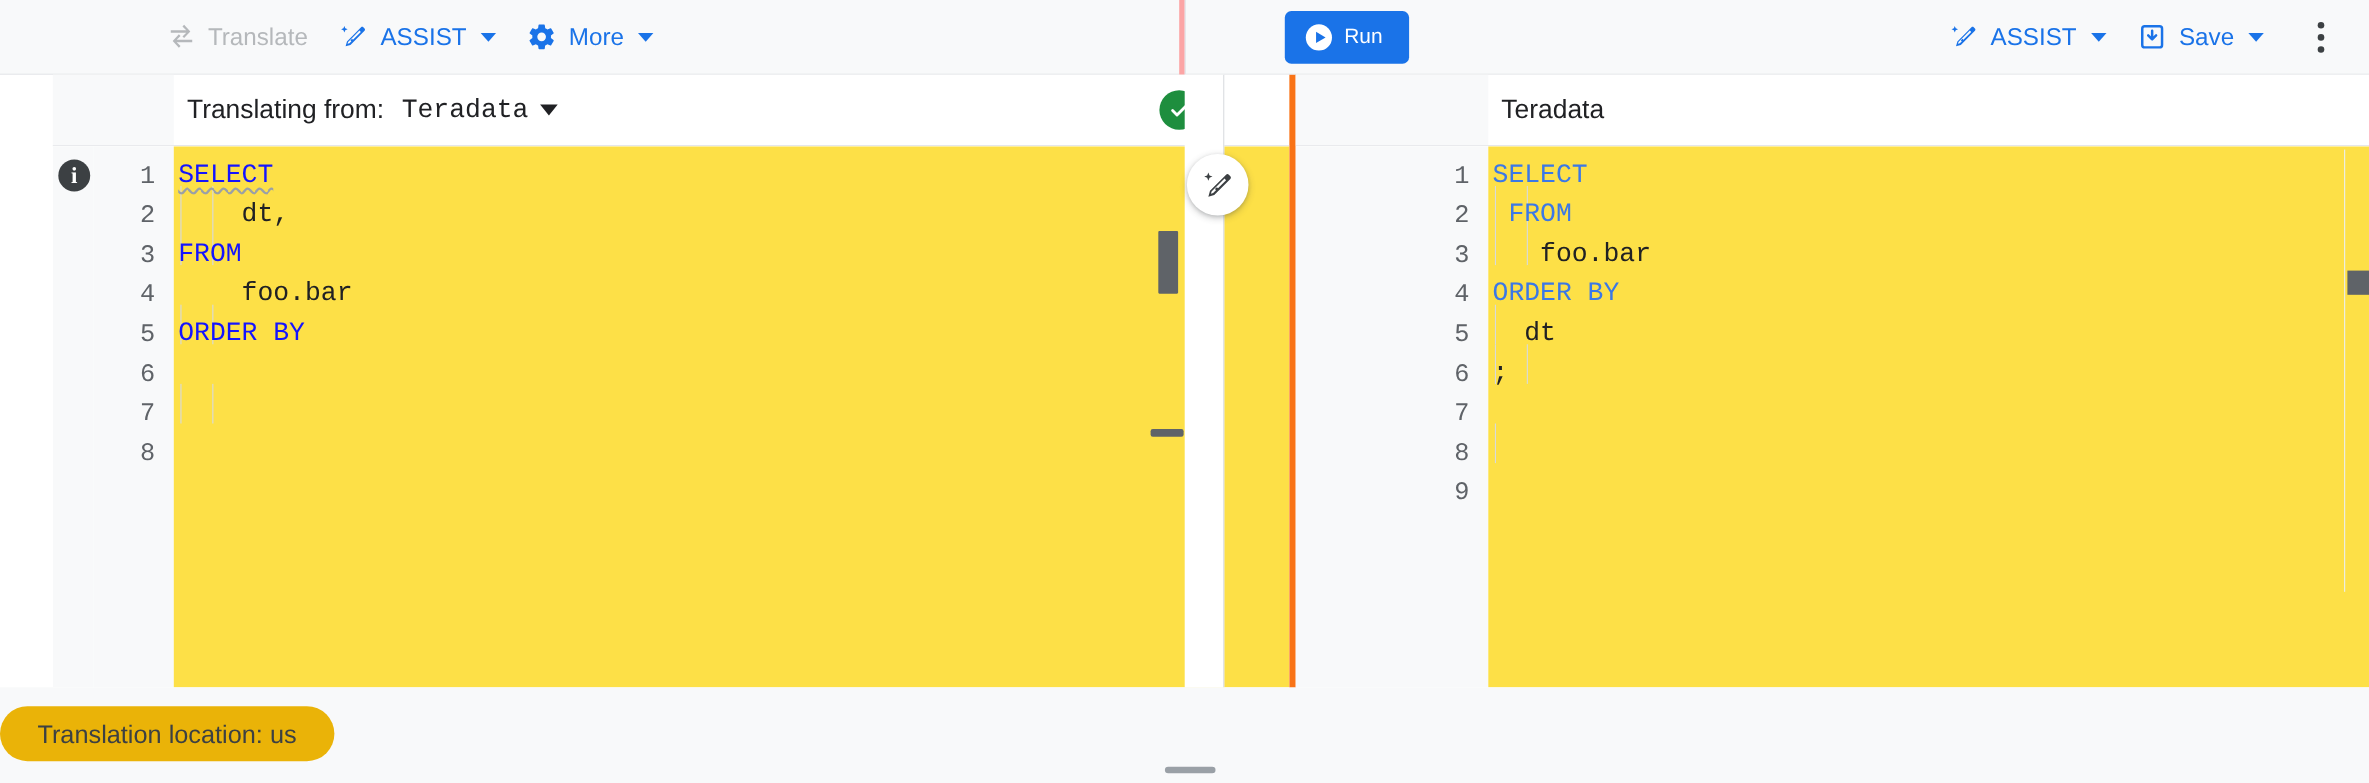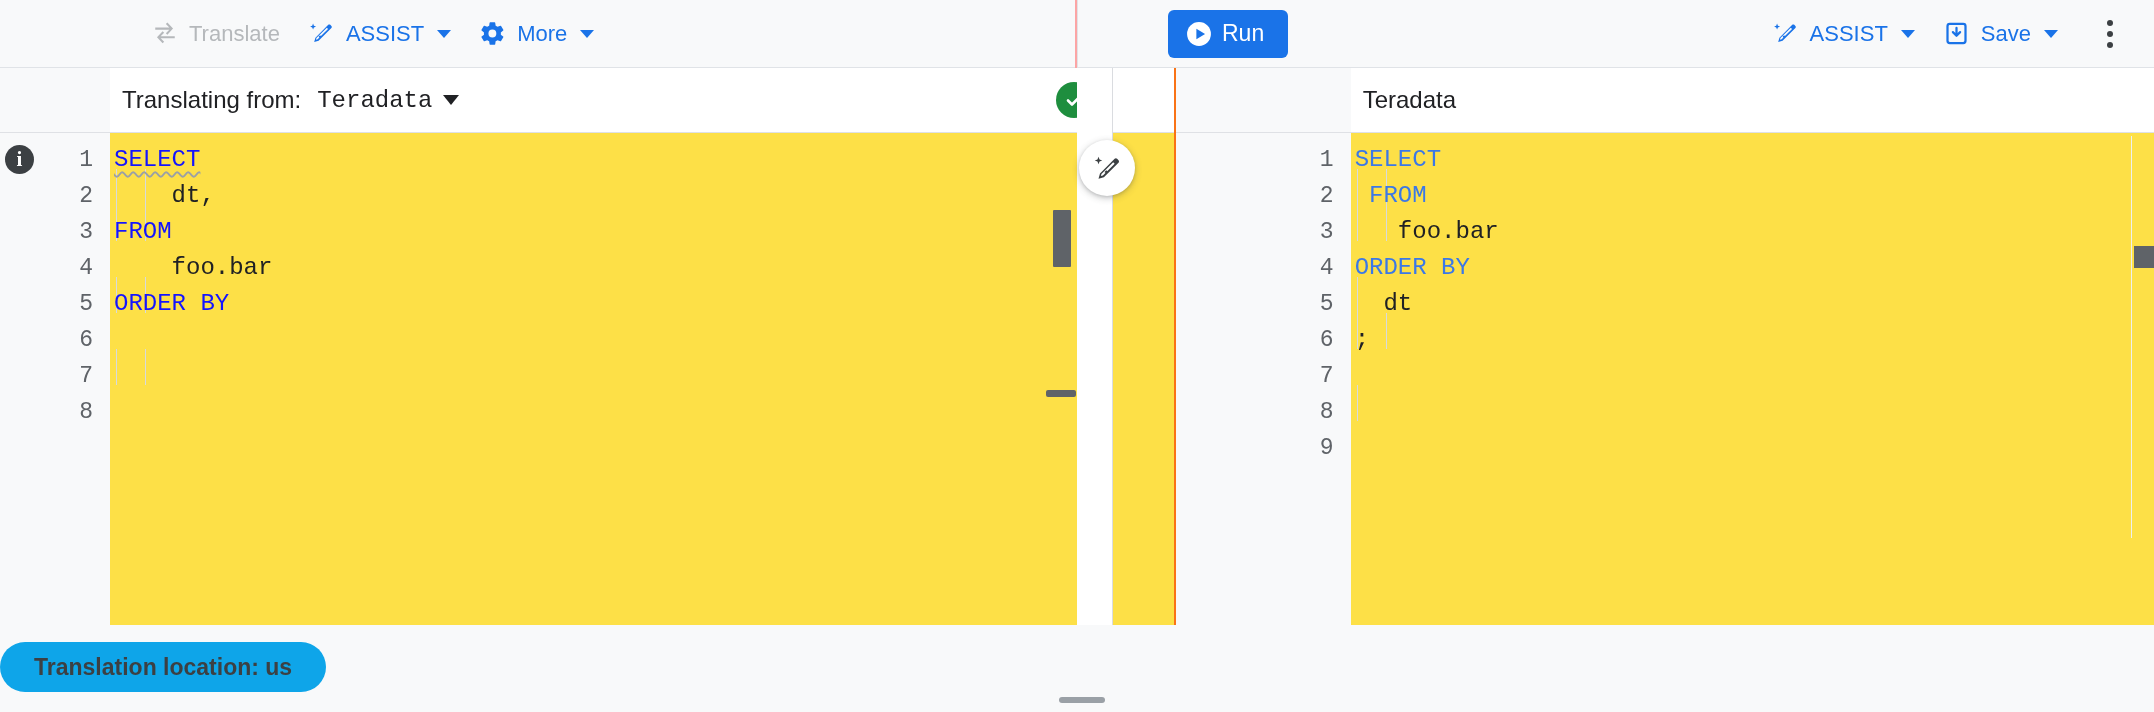--- a/index.html
+++ b/index.html
@@ -21,21 +21,21 @@
     position: absolute; top: 0; left: 0;
     width: 2154px; height: 68px;
     background: #f8f9fa;
     border-bottom: 1px solid #e0e3e7;
     display: flex; align-items: center;
   }
   .tb-left {
     width: 1077px; height: 68px;
     display: flex; align-items: center;
     padding-left: 138px;
-    border-right: 2px solid #fca5a5;
+    border-right: 5px solid #fca5a5;
   }
   .tb-right {
     width: 1077px; height: 68px;
     display: flex; align-items: center;
     padding-left: 50px; padding-right: 20px;
   }
   .tb-btn {
     display: flex; align-items: center;
     gap: 11px;
     height: 44px;
@@ -57,37 +57,37 @@
     border-top: 8px solid currentColor;
   }
   .tb-label { line-height: 1; }
   .icon { display: inline-flex; align-items: center; justify-content: center; }
 
   .run-btn {
     display: flex; align-items: center; gap: 10px;
     background: #1a73e8; color: #fff;
     height: 48px; padding: 0 24px 0 18px;
     border-radius: 6px; border: none;
-    font-size: 23px; cursor: pointer;
+    font-size: 19px; cursor: pointer;
     font-family: "Liberation Sans", sans-serif;
     margin-left: 41px;
   }
   .spacer { flex: 1; }
   .kebab {
     width: 48px; height: 48px;
     display: flex; flex-direction: column;
     align-items: center; justify-content: center;
     gap: 5px; cursor: pointer; margin-left: 14px;
   }
   .kebab i { display:block; width: 6px; height: 6px; border-radius: 50%; background: #3c4043; }
 
   
   .panes { position: absolute; top: 68px; left: 0; width: 2154px; height: 557px; display: flex; }
   .pane { position: relative; background: #ffffff; }
-  .pane-left { width: 1294px; height: 557px; border-right: 2px solid #f97316; }
+  .pane-left { width: 1294px; height: 557px; border-right: 6px solid #f97316; padding-left: 48px; }
   .pane-right { width: 1077px; height: 557px; }
 
   .pane-head {
     height: 65px;
     display: flex; align-items: center;
     background: #fff;
     border-bottom: 1px solid #dfe1e5;
     padding-left: 0;
     position: relative;
   }
@@ -210,25 +210,24 @@
   
   .bottom {
     position: absolute; left: 0; top: 625px;
     width: 2154px; height: 87px;
     background: #f8f9fa;
   }
   .chip {
     position: absolute; left: 0px; top: 17px;
     height: 50px; padding: 0 34px;
     border-radius: 25px;
-    background: #0ea5e9;
+    background: #eab308;
     color: #3c4043; font-size: 23px;
     display: flex; align-items: center;
     white-space: nowrap;
-    font-weight: bold;
   }
   .bottom-grip {
     position: absolute; left: 1059px; top: 697px;
     width: 46px; height: 6px; border-radius: 3px;
     background: #9aa0a6; cursor: pointer; z-index: 30;
   }
   .top-divider-line {
     position: absolute; left: 1077px; top: 0; width: 1px; height: 68px; background: #e0e3e7;
   }
 </style>

